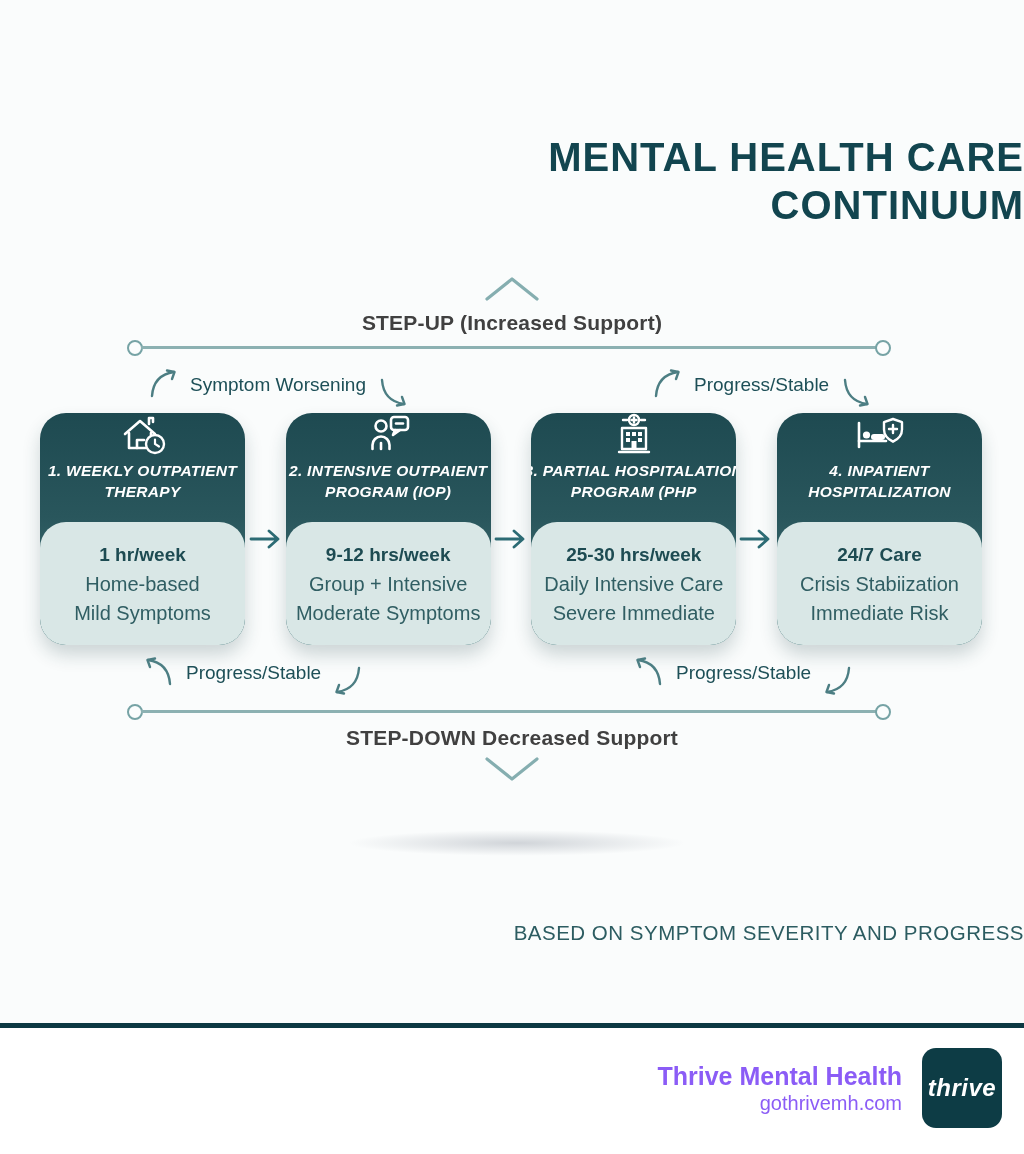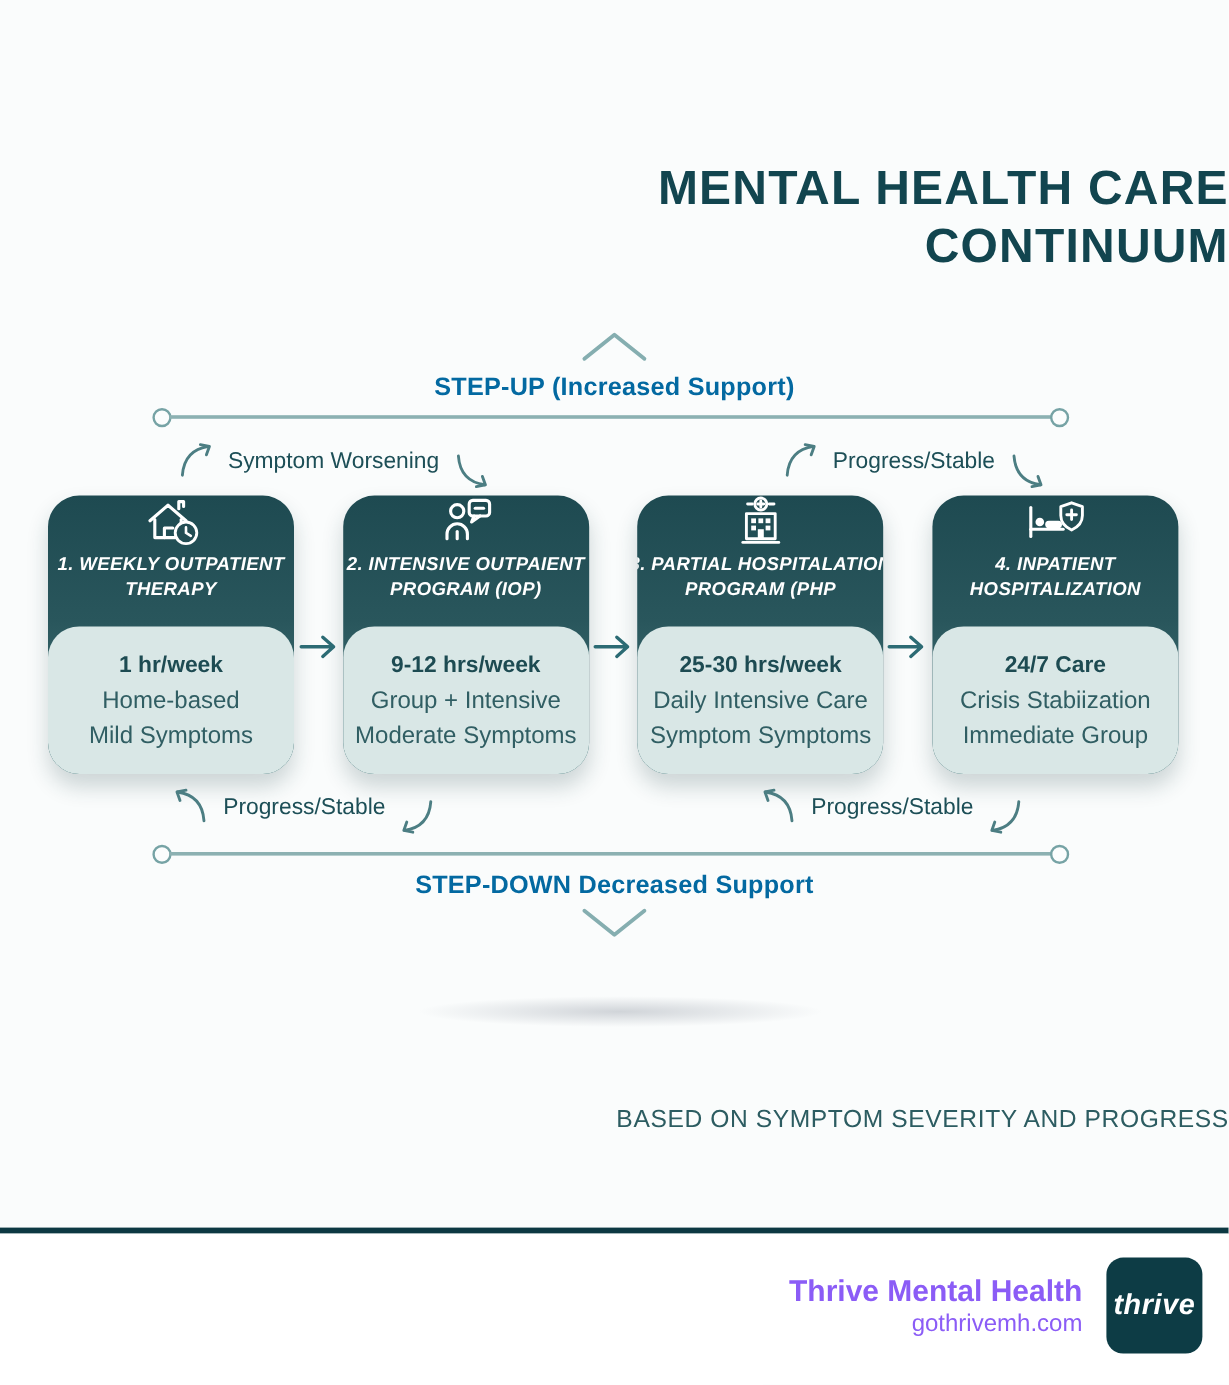--- a/index.html
+++ b/index.html
@@ -15,21 +15,21 @@
     text-align:right;font-weight:700;font-size:40px;line-height:48px;
     letter-spacing:1px;color:#12454f;
   }
   
   .chev{position:absolute;left:484px;width:56px;height:26px;}
   .chev-up{top:276px;}
   .chev-down{top:756px;}
   
   .step-label{
     position:absolute;left:0;width:100%;text-align:center;
-    font-weight:700;font-size:21px;color:#0369a1;letter-spacing:0.2px;
+    font-weight:700;font-size:21px;color:#404040;letter-spacing:0.2px;
   }
   .step-up-label{top:311px;}
   .step-down-label{top:726px;}
   
   .hline{position:absolute;left:127px;width:764px;height:18px;}
   .hline-top{top:339px;}
   .hline-bottom{top:703px;}
   .hline .bar{position:absolute;left:14px;right:14px;top:7px;height:3px;background:#8cb1b2;}
   .hline .dot{
     position:absolute;top:1px;width:16px;height:16px;border-radius:50%;
@@ -220,21 +220,21 @@
               <rect x="28" y="25" width="4" height="4"></rect>
               <rect x="21.5" y="28" width="5" height="8"></rect>
             </g>
           </svg>
         </div>
         <div class="card-title">3. PARTIAL HOSPITALATION PROGRAM (PHP</div>
       </div>
       <div class="card-body">
         <div class="card-stat">25-30 hrs/week</div>
         <div class="card-line">Daily Intensive Care</div>
-        <div class="card-line">Symptom Symptoms</div>
+        <div class="card-line">Severe Immediate</div>
       </div>
     </div>
 
     <div class="card">
       <div class="card-head">
         <div class="card-icon">
           <svg width="52" height="42" viewBox="0 0 52 42">
             <g fill="none" stroke="#ffffff" stroke-width="2.6" stroke-linecap="round" stroke-linejoin="round">
               <path d="M6 9 V33"></path>
               <path d="M6 27 H33"></path>
@@ -243,21 +243,21 @@
             <rect x="18" y="20" width="14" height="6" rx="3" fill="#ffffff"></rect>
             <path d="M40 5 l9 3.2 v7.3 c0 6.5 -4.5 10 -9 12.2 c-4.5 -2.2 -9 -5.7 -9 -12.2 v-7.3 z" fill="#234d54" stroke="#ffffff" stroke-width="2.4" stroke-linejoin="round"></path>
             <path d="M40 11 v8 M36 15 h8" fill="none" stroke="#ffffff" stroke-width="2.4" stroke-linecap="round"></path>
           </svg>
         </div>
         <div class="card-title">4. INPATIENT HOSPITALIZATION</div>
       </div>
       <div class="card-body">
         <div class="card-stat">24/7 Care</div>
         <div class="card-line">Crisis Stabiization</div>
-        <div class="card-line">Immediate Group</div>
+        <div class="card-line">Immediate Risk</div>
       </div>
     </div>
 
   </div>
 
   <svg class="flow-arrow a1" viewBox="0 0 34 24">
     <path d="M2 12 H28 M20 4 L29 12 L20 20" fill="none" stroke="#2c6b74" stroke-width="2.8" stroke-linecap="round" stroke-linejoin="round"></path>
   </svg>
   <svg class="flow-arrow a2" viewBox="0 0 34 24">
     <path d="M2 12 H28 M20 4 L29 12 L20 20" fill="none" stroke="#2c6b74" stroke-width="2.8" stroke-linecap="round" stroke-linejoin="round"></path>

